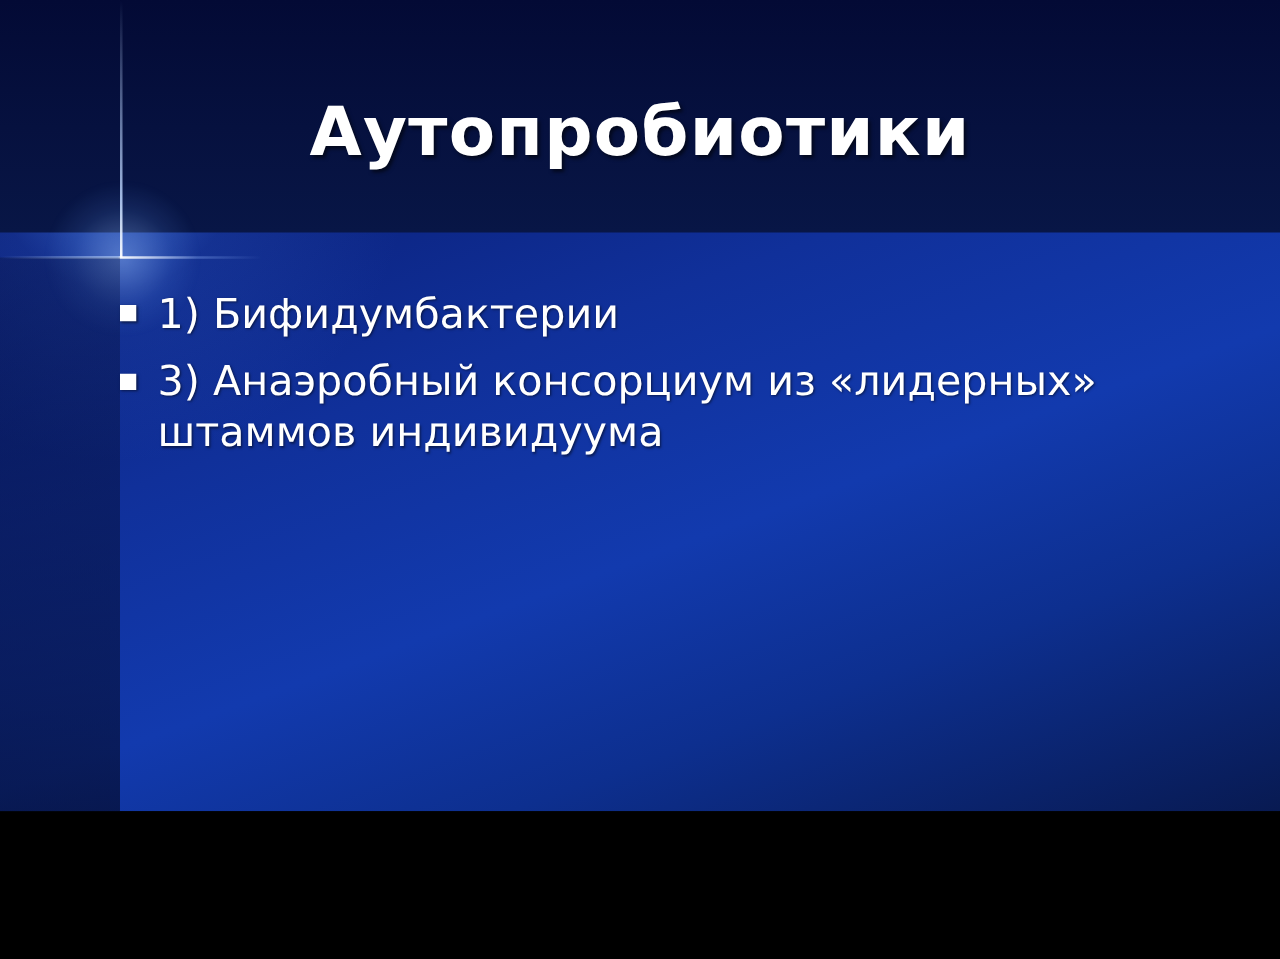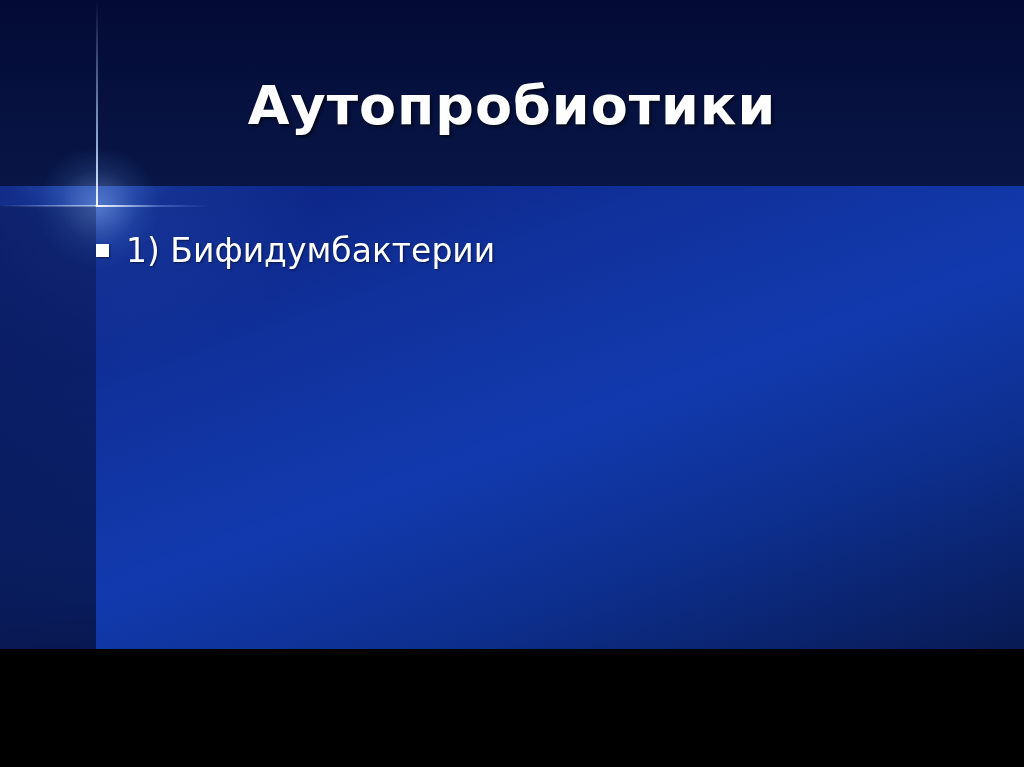--- a/index.html
+++ b/index.html
@@ -113,16 +113,20 @@
   <div class="title">Аутопробиотики</div>
 
   <div class="body-list">
 
     <div class="bullet-row">
       <span class="marker"></span>
       <span class="bullet-text">1) Бифидумбактерии</span>
     </div>
 
 
+    <div class="bullet-row tall">
+      <span class="marker"></span>
+      <span class="bullet-text">3) Анаэробный консорциум из «лидерных» штаммов индивидуума</span>
+    </div>
 
 
   </div>
 </div>
 
 </body></html>

